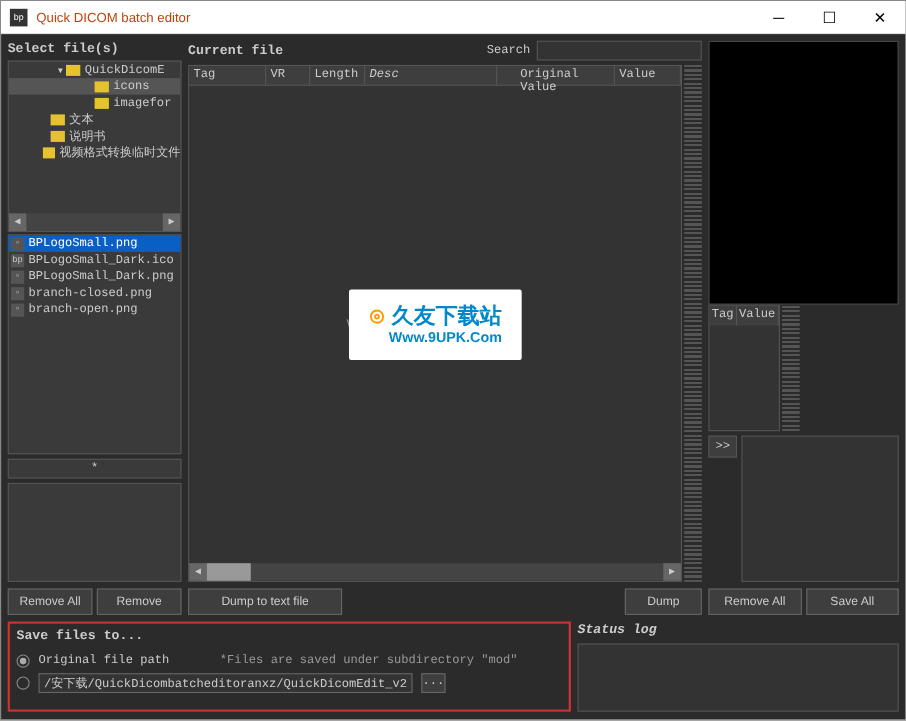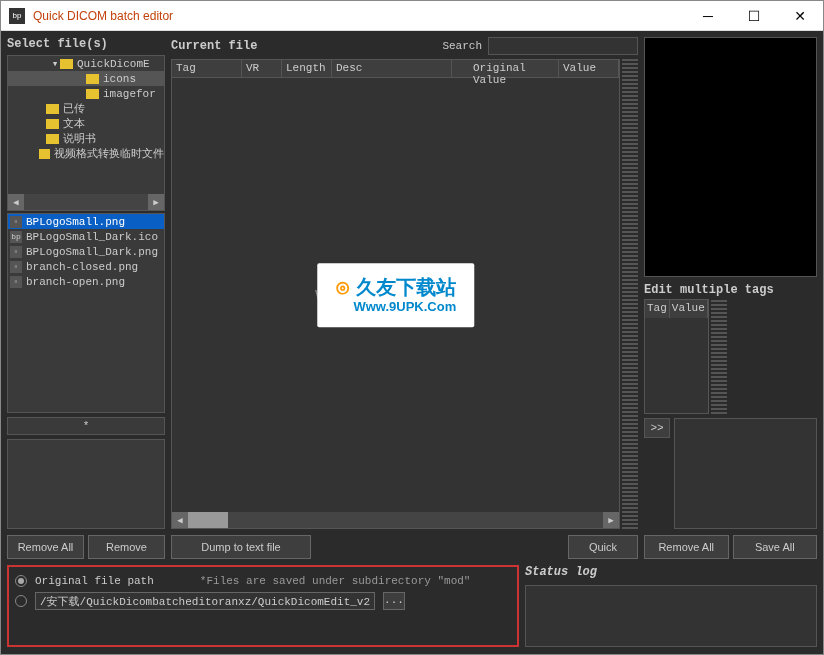--- a/index.html
+++ b/index.html
@@ -106,26 +106,20 @@
             <div class="tree-row">
               <span class="tree-ind" style="width:66px"></span>
               <span class="expand"></span>
               <span class="folder-icon"></span>
               <span>imagefor</span>
             </div>
             <div class="tree-row">
               <span class="tree-ind" style="width:26px"></span>
               <span class="expand"></span>
               <span class="folder-icon"></span>
-              <span>已传</span>
-            </div>
-            <div class="tree-row">
-              <span class="tree-ind" style="width:26px"></span>
-              <span class="expand"></span>
-              <span class="folder-icon"></span>
               <span>文本</span>
             </div>
             <div class="tree-row">
               <span class="tree-ind" style="width:26px"></span>
               <span class="expand"></span>
               <span class="folder-icon"></span>
               <span>说明书</span>
             </div>
             <div class="tree-row">
               <span class="tree-ind" style="width:26px"></span>
@@ -175,21 +169,21 @@
           <span class="spacer"></span>
           <span>Search</span>
           <input class="search-input" style="">
         </div>
         <div style="display:flex; flex:1; gap:2px;">
           <div class="table">
             <div class="thead" id="thead">
                 <div class="th" style="width: 70px;">Tag</div>
                 <div class="th" style="width: 40px;">VR</div>
                 <div class="th" style="width: 50px;">Length</div>
-                <div class="th" style="width: 120px;">Desc</div>
+                <div class="th" style="width: 120px; font-style: italic;">Desc</div>
                 <div class="th" style="width: 90px; margin-left: 17px;">Original Value</div>
                 <div class="th" style="width: 60px;">Value</div>
               </div>
             <div class="tbody">
               <div class="watermark-bg">WWW.9UPK.COM</div>
               <div class="watermark">
                 <span style="color:#f90;">⊙</span> <span>久友下载站</span>
                 <span class="url">Www.9UPK.Com</span>
               </div>
             </div>
@@ -200,27 +194,26 @@
               <div class="arrow">▶</div>
             </div>
           </div>
           <div class="vscrollbar">
               <div class="pattern"></div>
             </div>
         </div>
         <div class="btnrow" style="margin-top:6px;">
           <div class="btn" style="width:140px;">Dump to text file</div>
           <div style="flex:1"></div>
-          <div class="btn" style="width:70px;">Quick</div>
+          <div class="btn" style="width:70px;">Dump</div>
         </div>
       </div>
 
       <div class="right">
         <div class="preview"></div>
-        <div class="edit-label">Edit multiple tags</div>
         <div style="display:flex; gap:2px; height:115px;">
           <div class="edit-table">
             <div class="edit-body">
               <div class="edit-thead" id="ethead">
                   <div class="edit-th">Tag</div>
                   <div class="edit-th">Value</div>
                 </div>
             </div>
           </div>
           <div class="vscrollbar">
@@ -235,20 +228,21 @@
         </div>
         <div class="btnrow" style="margin-top:6px;">
           <div class="btn flex">Remove All</div>
           <div class="btn flex">Save All</div>
         </div>
       </div>
     </div>
 
     <div class="bottom">
       <div class="save-panel">
+        <div class="save-title">Save files to...</div>
         <div class="radio-row">
           <span class="radio checked"></span>
           <span>Original file path</span>
           <span style="width:30px"></span>
           <span class="note">*Files are saved under subdirectory "mod"</span>
         </div>
         <div class="radio-row">
           <span class="radio"></span>
           <input class="path-input" value="/安下载/QuickDicombatcheditoranxz/QuickDicomEdit_v20210103/icons" style="">
           <span class="dots-btn">...</span>

